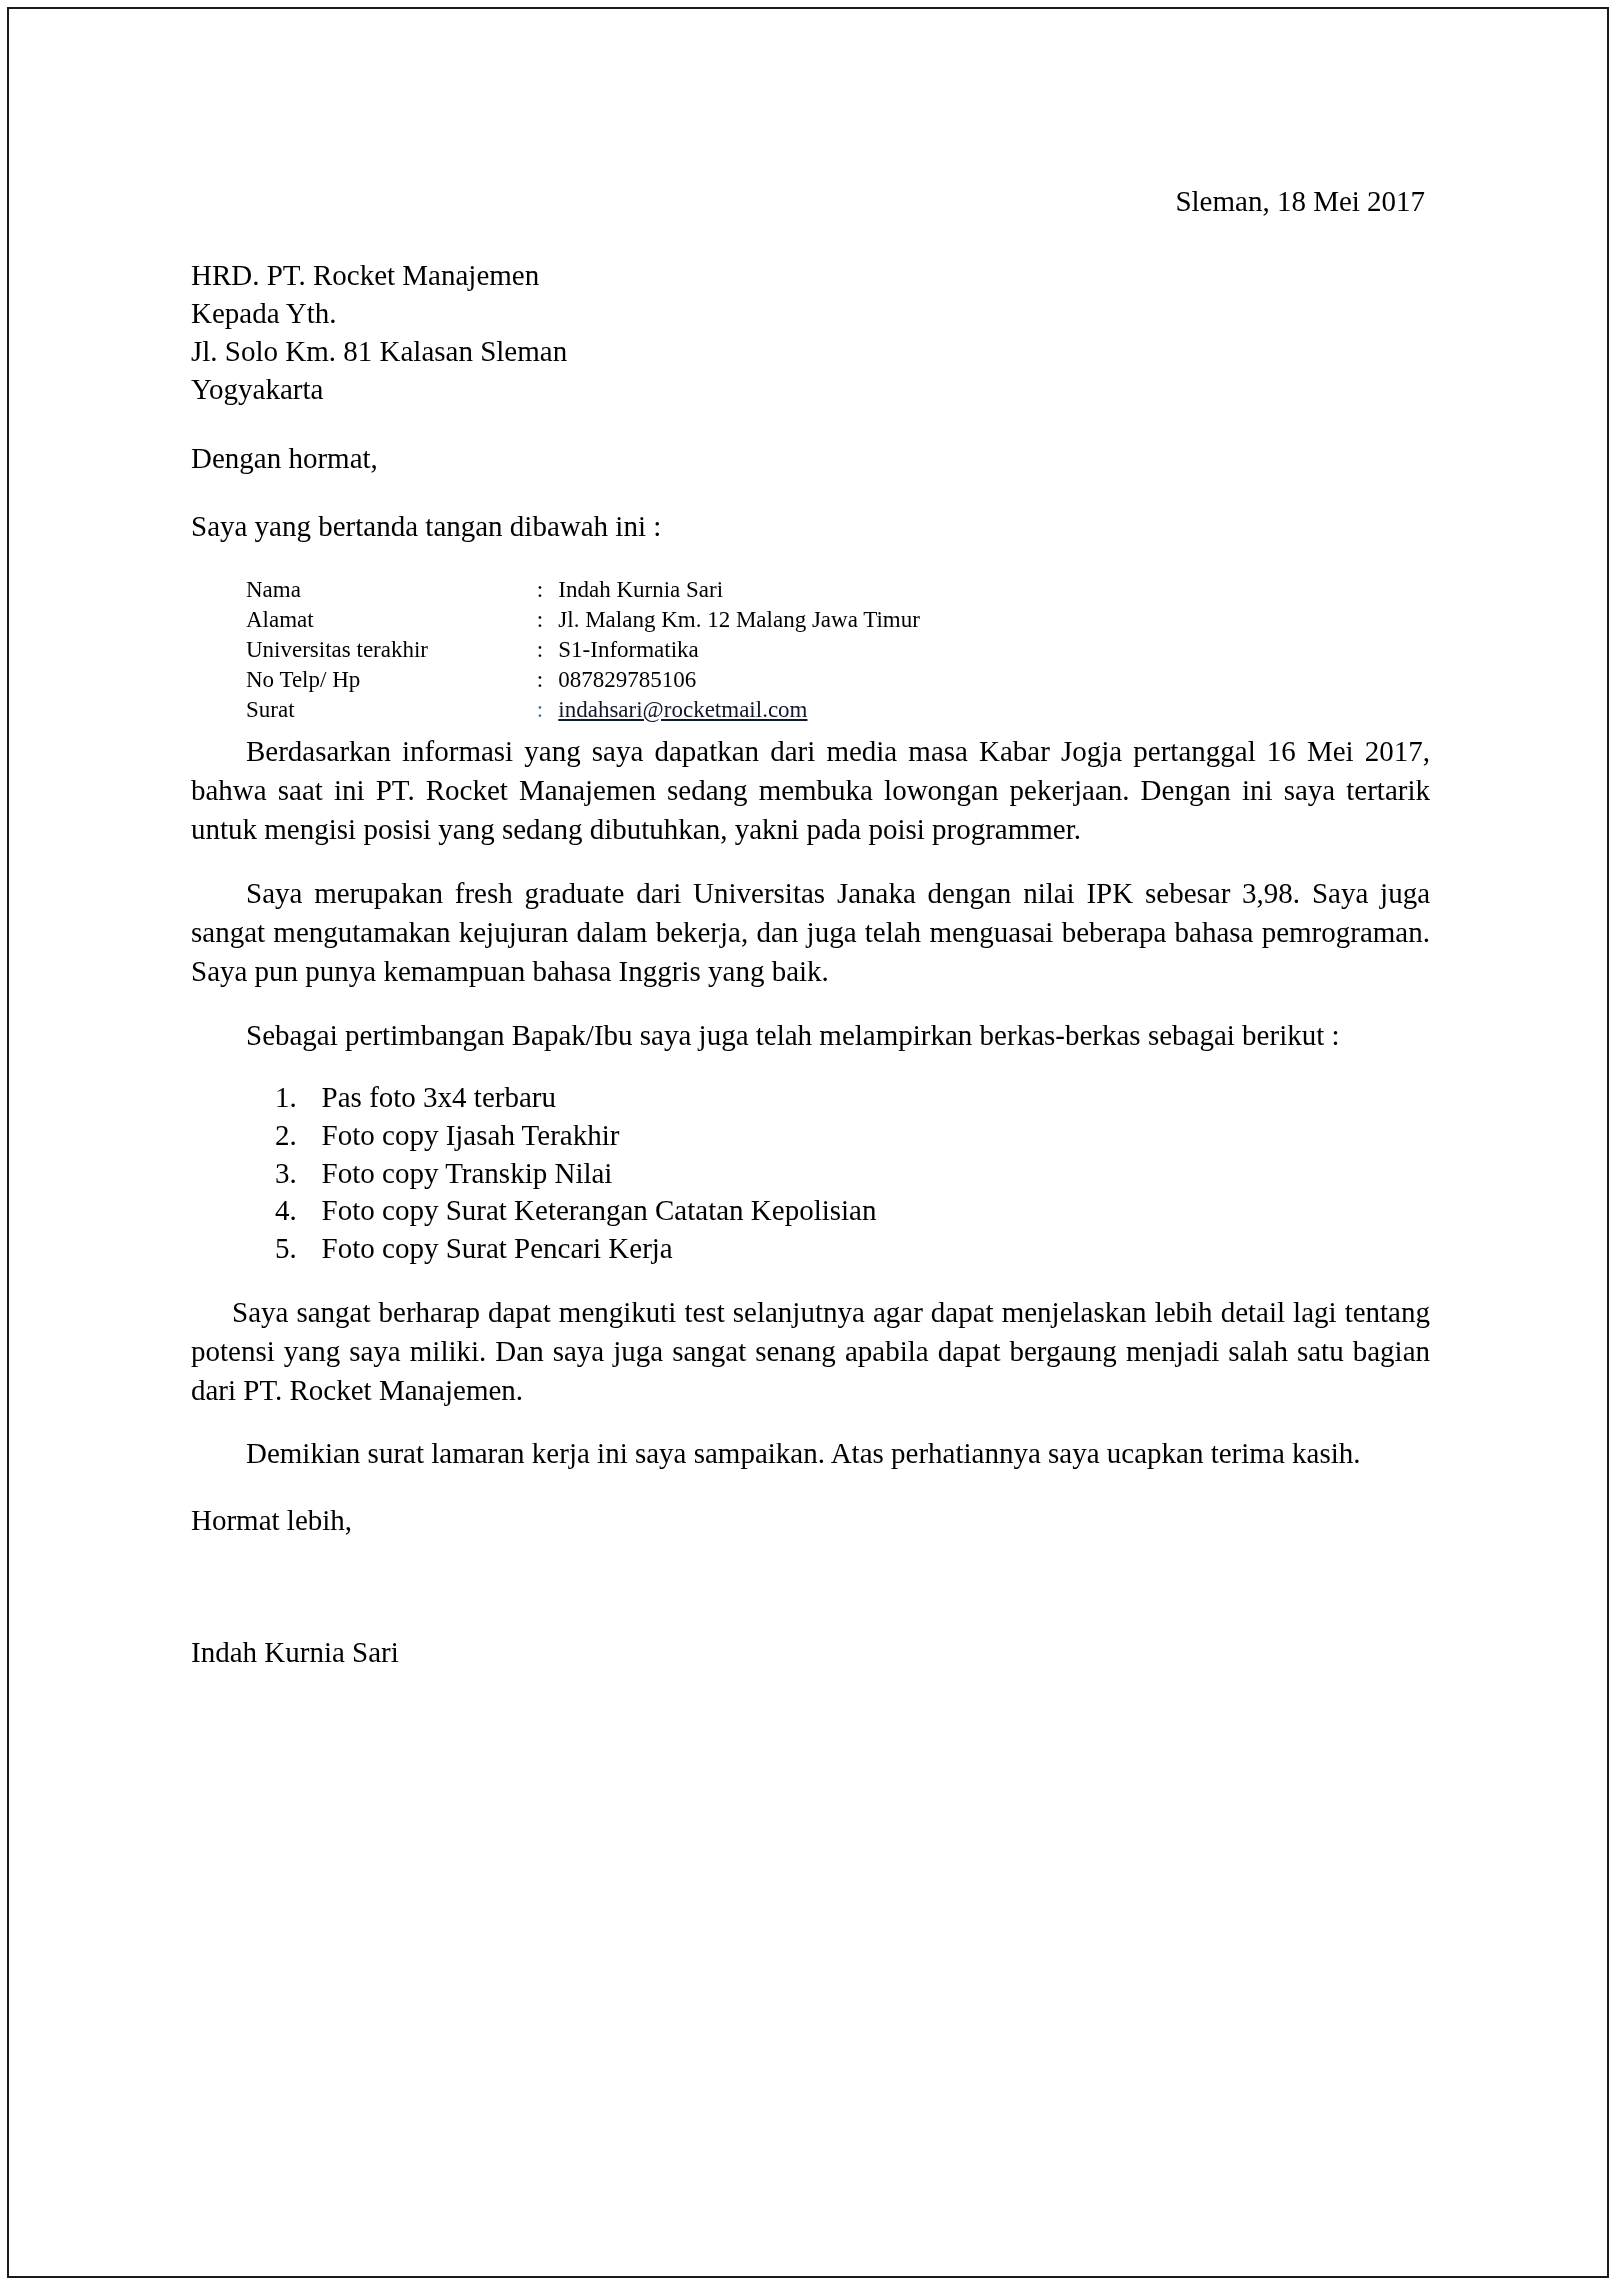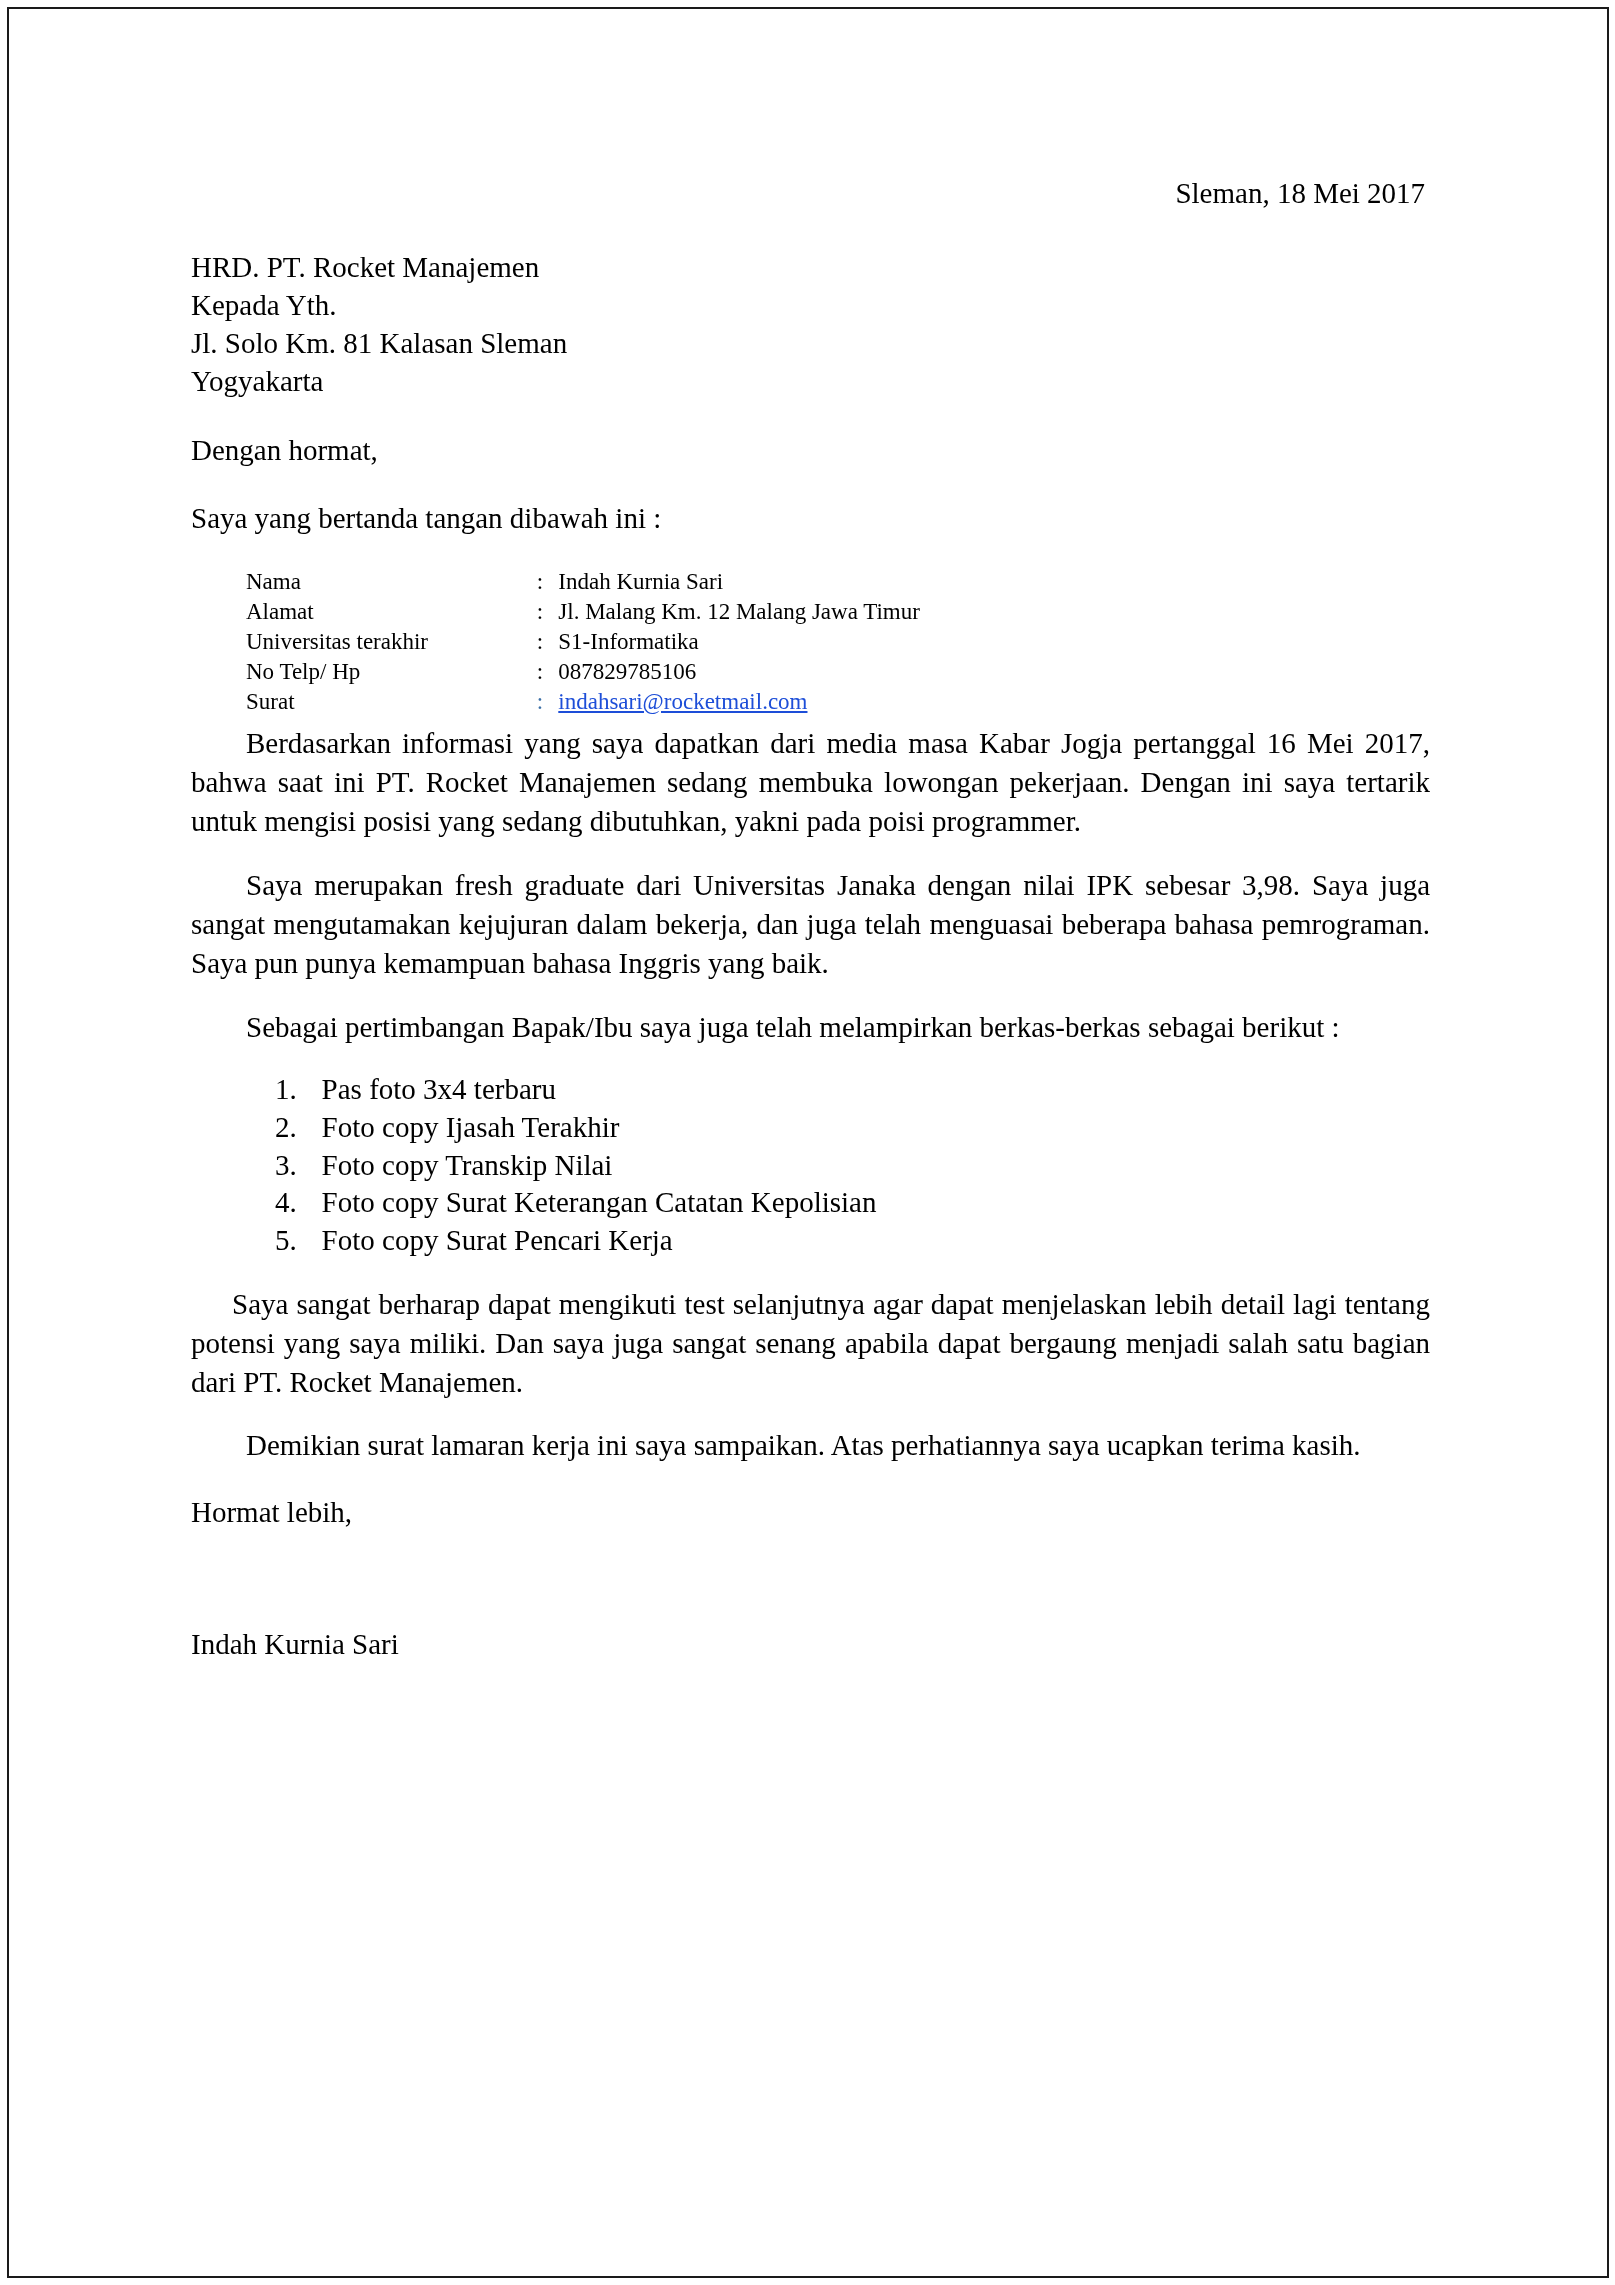--- a/index.html
+++ b/index.html
@@ -28,21 +28,21 @@
     top: 6.8px;
     right: 6.8px;
     bottom: 6.8px;
     border: 2px solid #1a1a1a;
     pointer-events: none;
   }
 
   .content {
     position: absolute;
     left: 191px;
-    top: 175px;
+    top: 183px;
     width: 1239px;
     font-size: 29px;
     line-height: 1.30;
   }
 
   
   .date-line {
     text-align: right;
     margin: 0 0 35px 0;
     padding-right: 4.9px;
@@ -80,21 +80,21 @@
     width: 283px;
     padding-right: 7.8px;
   }
   .bio td.bio-sep {
     width: 21.5px;
   }
   .bio-sep.link-colon {
     color: #3a6ea5;
   }
   .email-link {
-    color: #1d4ed8;
+    color: #0f172a;
     text-decoration: underline;
   }
 
   
   p.body-para {
     margin: 0 0 25px 0;
     text-align: justify;
     text-indent: 55px;
     line-height: 1.34;
   }

